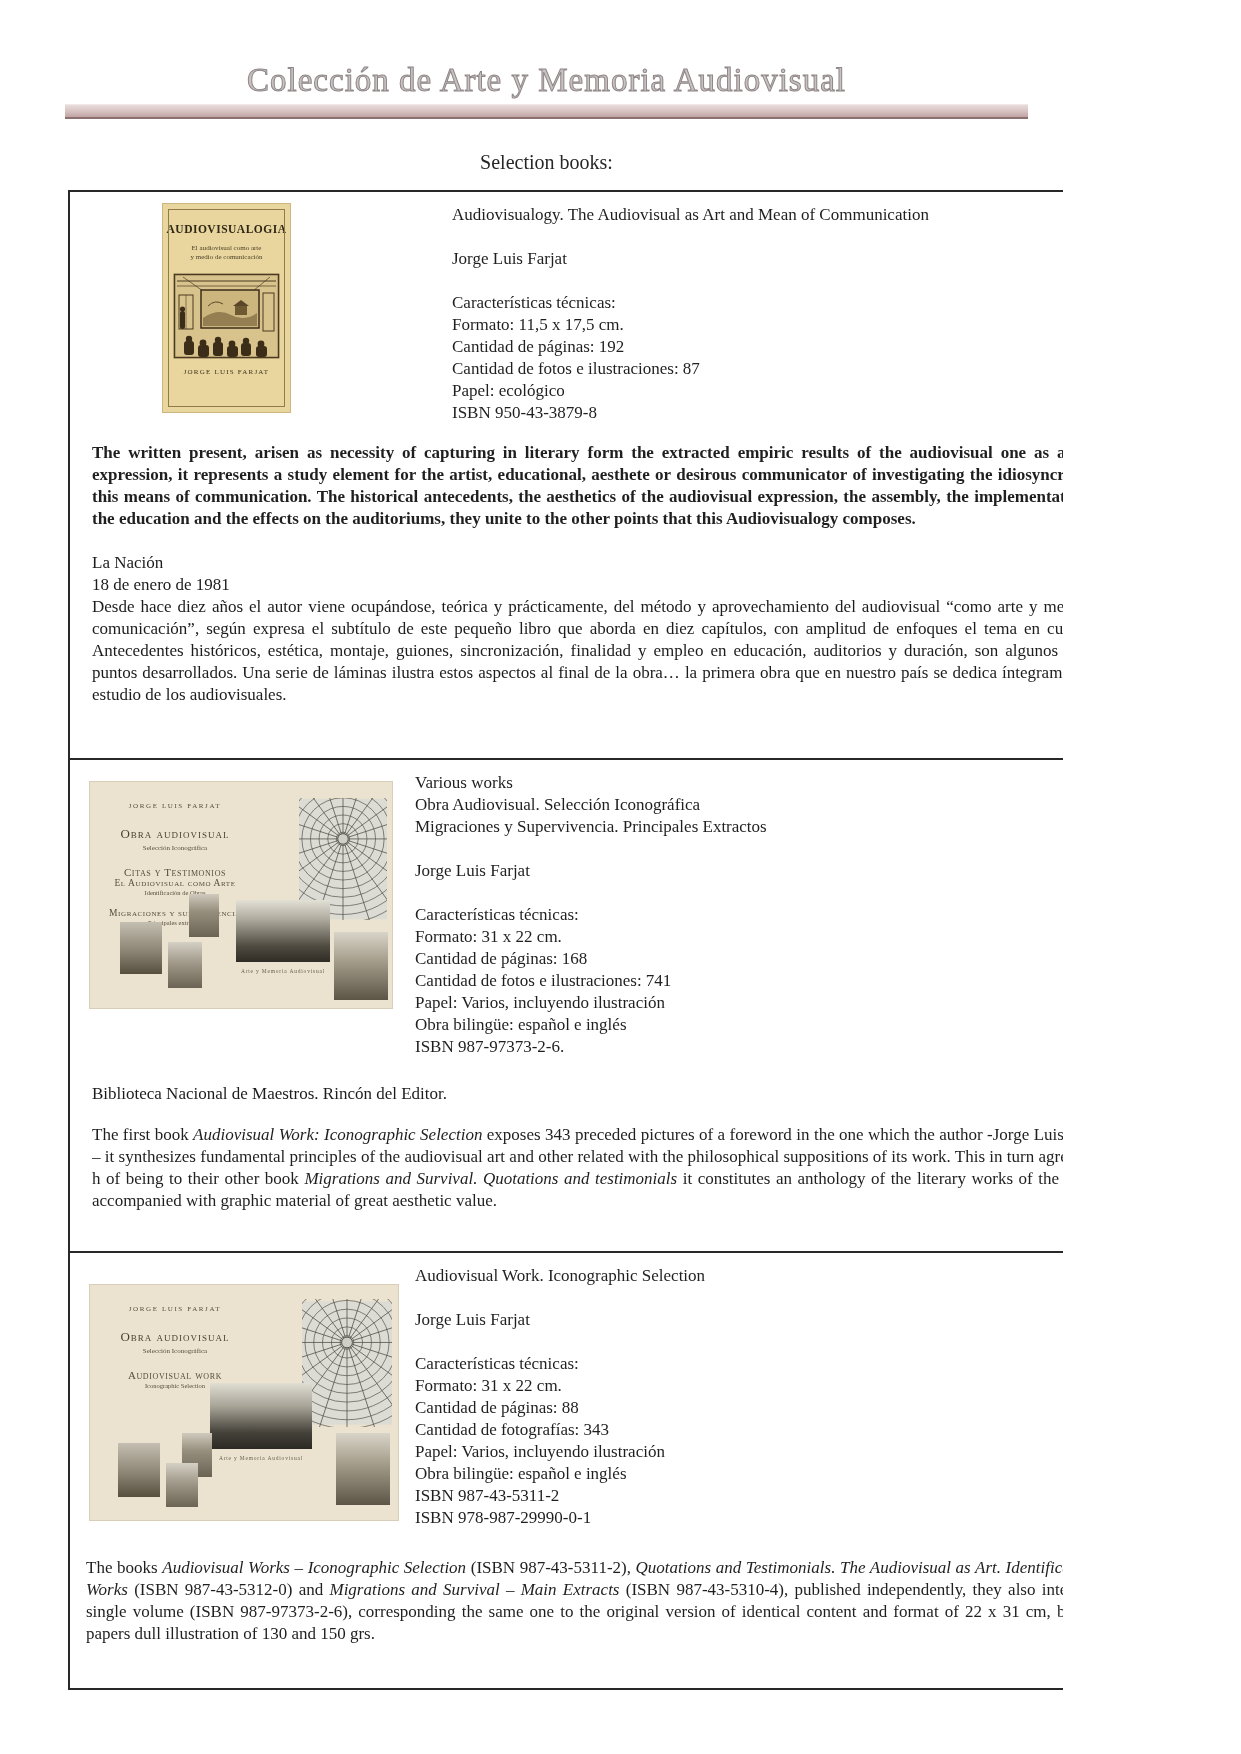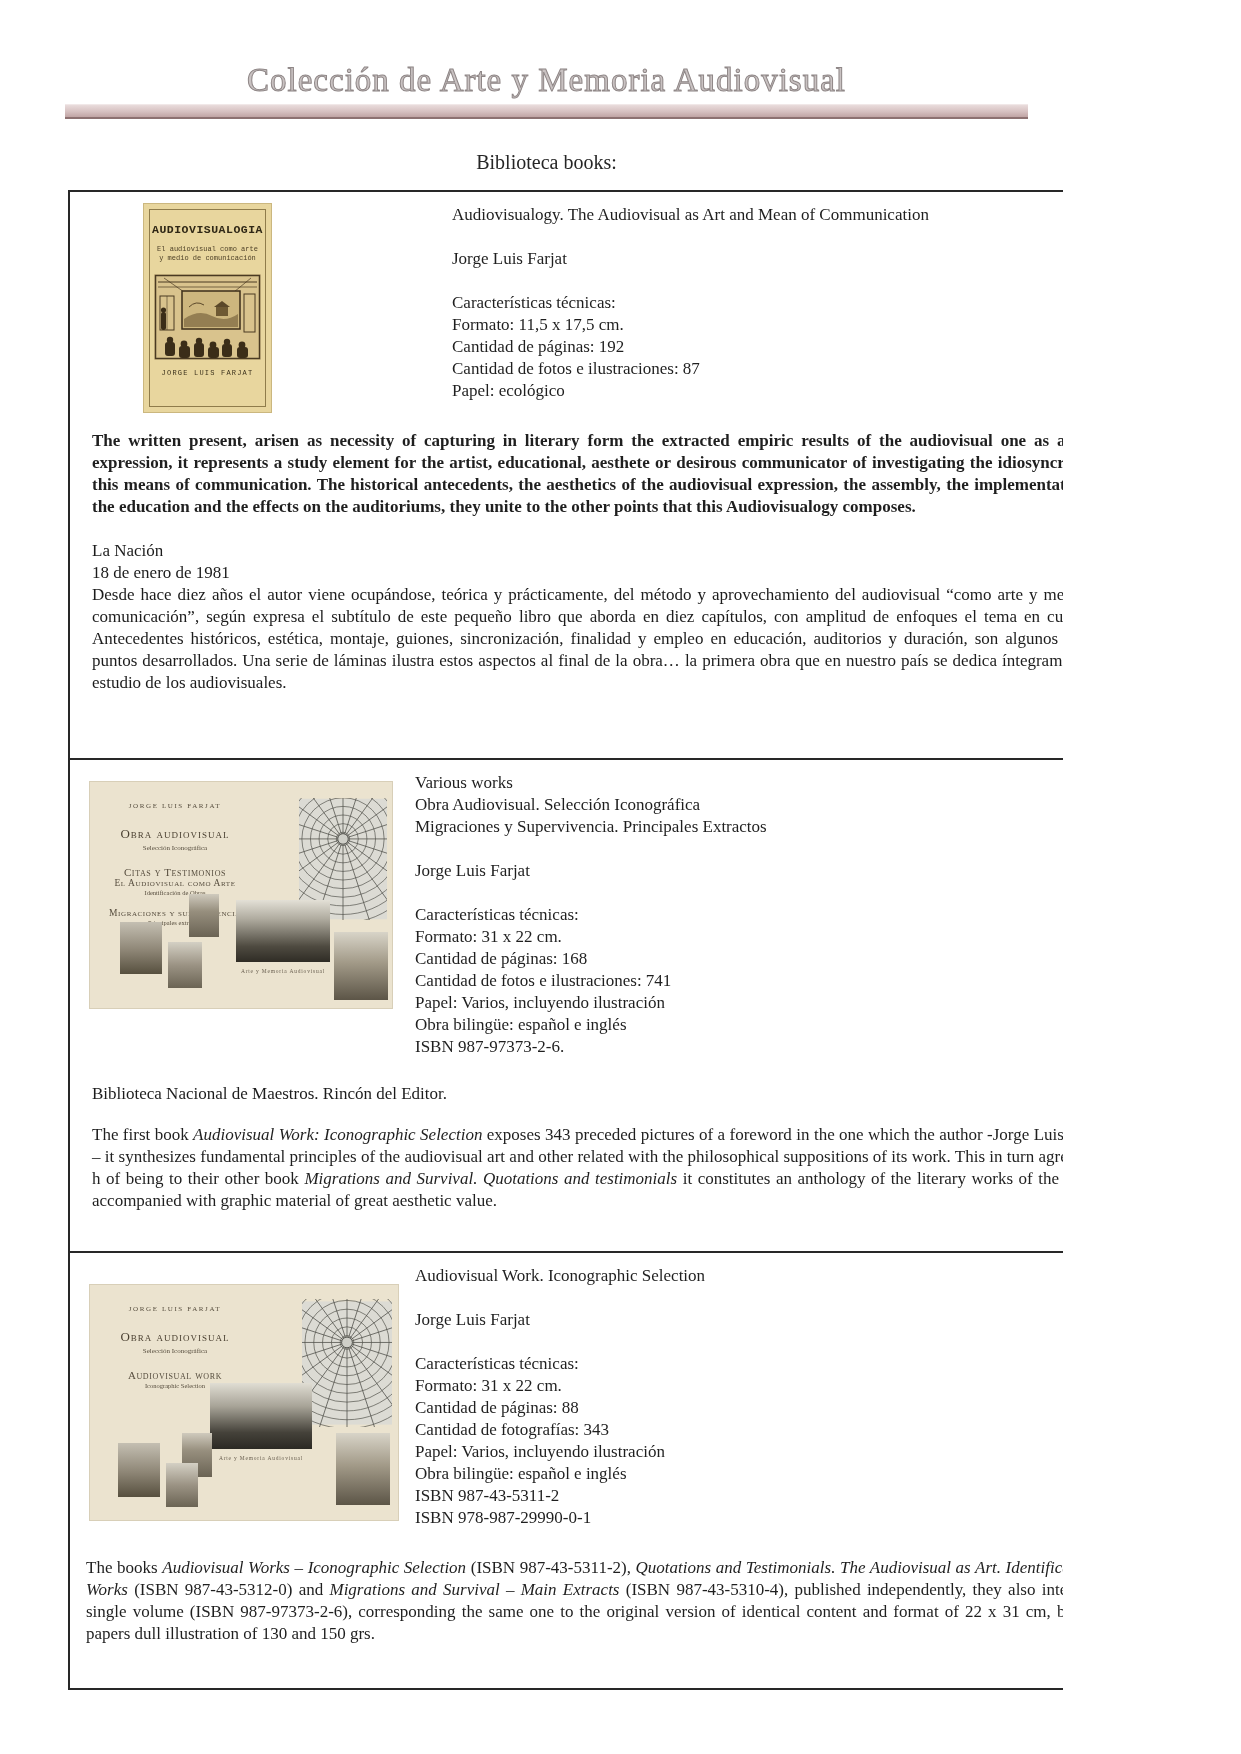--- a/index.html
+++ b/index.html
@@ -23,21 +23,21 @@
   
   .book-box {
     width:1104px; margin-left:68px; border:2px solid #282828; box-sizing:border-box;
     background:#fff; position:relative;
   }
   .box1 { height:570px; margin-top:16px; }
   .box2 { height:493px; border-top:none; }
   .box3 { height:437px; border-top:none; }
 
   .row { display:flex; padding-top:12px; }
-  .cover-col-1 { width:382px; padding-left:74px; box-sizing:border-box; flex:none;font-family:Liberation Mono, monospace; }
+  .cover-col-1 { width:382px; padding-left:93px; box-sizing:border-box; flex:none; }
   .cover-col-2 { width:345px; padding-left:20px; padding-top:10px; box-sizing:border-box; flex:none; }
   .cover-col-3 { width:345px; padding-left:20px; padding-top:20px; box-sizing:border-box; flex:none; }
   .text-col { flex:1; padding-right:28px; font-size:17px; line-height:22px; color:#1f1f1f; }
   .gap { height:22px; }
 
   .para { font-size:17px; line-height:22px; text-align:justify; color:#1f1f1f; }
   .p1 { margin:18px 62px 0 22px;font-weight:bold; }
   .press { margin:22px 62px 0 22px; font-size:17px; line-height:22px; }
   .press .quote { text-align:justify; margin-top:0; }
   .p2 { margin:20px 62px 0 22px; }
@@ -86,21 +86,21 @@
   .c3p5 { left:76px;  top:178px; width:32px;  height:44px; background:linear-gradient(180deg,#d4d0c4 0%,#9b9384 50%,#6b6454 100%); }
   .c3imp { left:122px; top:170px; width:98px; }
 </style>
 </head>
 <body>
 
 <div class="page">
 
   <div class="collection-title">Colección de Arte y Memoria Audiovisual</div>
   <div class="title-bar"></div>
-  <div class="page-heading">Biblioteca books:</div>
+  <div class="page-heading">Selection books:</div>
 
   <section class="book-box box1">
     <div class="row">
       <div class="cover-col-1">
         <div class="cover1">
           <div class="cover1-frame"></div>
           <div class="c1-title">AUDIOVISUALOGIA</div>
           <div class="c1-sub">
             <div>El audiovisual como arte</div>
             <div>y medio de comunicación</div>
@@ -143,20 +143,21 @@
       <div class="text-col">
         <div>Audiovisualogy. The Audiovisual as Art and Mean of Communication</div>
         <div class="gap"></div>
         <div>Jorge Luis Farjat</div>
         <div class="gap"></div>
         <div>Características técnicas:</div>
         <div>Formato: 11,5 x 17,5 cm.</div>
         <div>Cantidad de páginas: 192</div>
         <div>Cantidad de fotos e ilustraciones: 87</div>
         <div>Papel: ecológico</div>
+        <div>ISBN 950-43-3879-8</div>
       </div>
     </div>
     <p class="para p1">The written present, arisen as necessity of capturing in literary form the extracted empiric results of the audiovisual one as artistic expression, it represents a study element for the artist, educational, aesthete or desirous communicator of investigating the idiosyncrasy of this means of communication. The historical antecedents, the aesthetics of the audiovisual expression, the assembly, the implementation in the education and the effects on the auditoriums, they unite to the other points that this Audiovisualogy composes.</p>
     <div class="press">
       <div>La Nación</div>
       <div>18 de enero de 1981</div>
       <div class="quote">Desde hace diez años el autor viene ocupándose, teórica y prácticamente, del método y aprovechamiento del audiovisual “como arte y medio de comunicación”, según expresa el subtítulo de este pequeño libro que aborda en diez capítulos, con amplitud de enfoques el tema en cuestión. Antecedentes históricos, estética, montaje, guiones, sincronización, finalidad y empleo en educación, auditorios y duración, son algunos de los puntos desarrollados. Una serie de láminas ilustra estos aspectos al final de la obra… la primera obra que en nuestro país se dedica íntegramente al estudio de los audiovisuales.</div>
     </div>
   </section>
 

